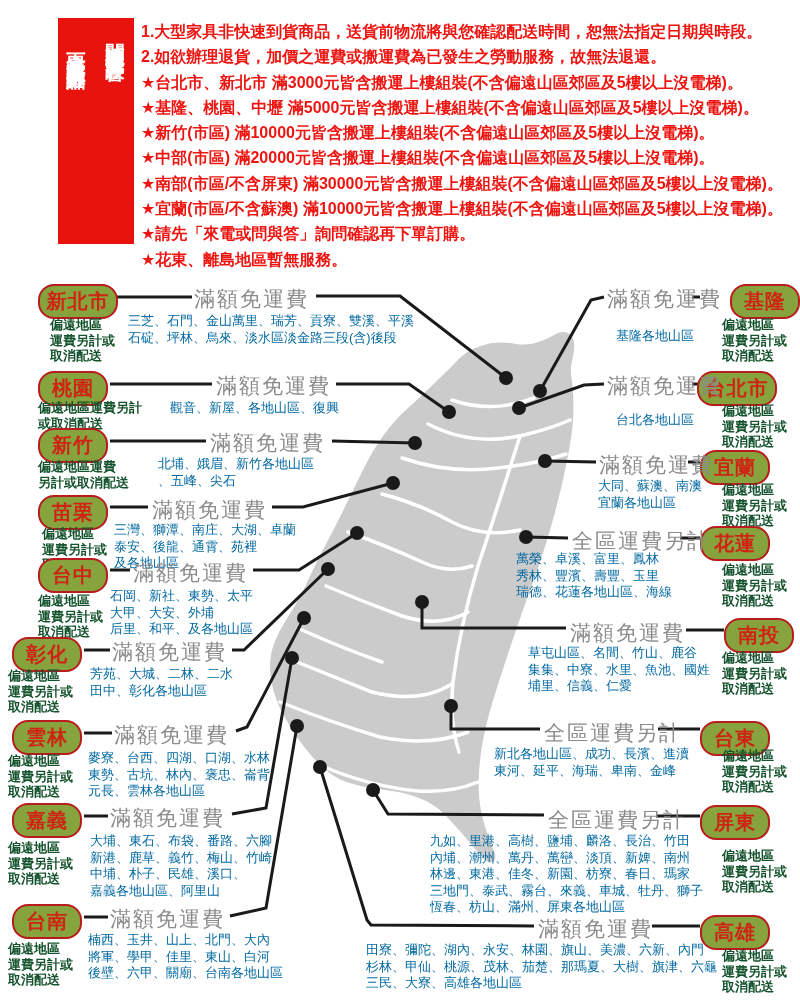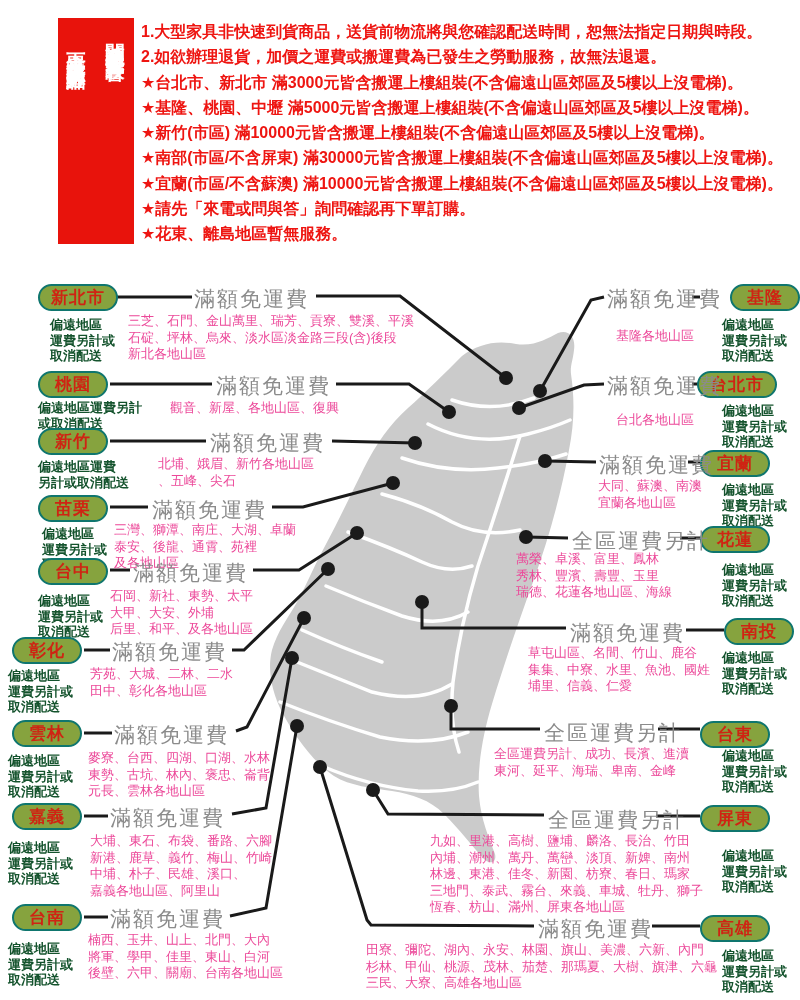--- a/index.html
+++ b/index.html
@@ -8,44 +8,45 @@
   
   #banner{position:absolute;left:58px;top:18px;width:76px;height:226px;background:#e8130c;}
   .banner-col{position:absolute;color:#fff;font-weight:bold;font-size:19px;
               writing-mode:vertical-rl;text-orientation:upright;letter-spacing:2px;line-height:1;}
   #banner-col-left{left:9px;top:20px;}
   #banner-col-right{right:9px;top:10px;}
   #notices{position:absolute;left:141px;top:19px;width:658px;color:#ee1511;
            font-size:16px;font-weight:bold;line-height:25.3px;}
   
   svg{position:absolute;left:0;top:0;}
-  .badge{position:absolute;height:27px;display:flex;align-items:center;justify-content:center;
-         background:#86a33e;border:2px solid #0f766e;border-radius:16px;box-sizing:border-box;
-         color:#cf2413;font-size:17px;font-weight:bold;letter-spacing:1px;z-index:3;}
+  .badge{position:absolute;height:35px;display:flex;align-items:center;justify-content:center;
+         background:#86a33e;border:2px solid #b91c1c;border-radius:16px;box-sizing:border-box;
+         color:#cf2413;font-size:20px;font-weight:bold;letter-spacing:1px;z-index:3;}
   .w2{width:70px;} .w3{width:80px;}
   .fee{position:absolute;color:#8b8b8b;font-size:21px;letter-spacing:2px;z-index:3;white-space:nowrap;}
   .note{position:absolute;color:#14532d;font-size:13px;font-weight:bold;line-height:15.5px;
         z-index:3;white-space:nowrap;}
-  .areas{position:absolute;color:#ec4899;font-size:13px;line-height:16.5px;z-index:3;white-space:nowrap;}
+  .areas{position:absolute;color:#0369a1;font-size:13px;line-height:16.5px;z-index:3;white-space:nowrap;}
 </style>
 </head>
 <body>
 
 <div id="page">
 
   <div id="banner">
     <div id="banner-col-left" class="banner-col">下單訂購前請務必詳細</div>
     <div id="banner-col-right" class="banner-col">閱讀避免造成雙方誤會</div>
   </div>
   <div id="notices">
     <div>1.大型家具非快速到貨商品，送貨前物流將與您確認配送時間，恕無法指定日期與時段。</div>
     <div>2.如欲辦理退貨，加價之運費或搬運費為已發生之勞動服務，故無法退還。</div>
     <div>★台北市、新北市 滿3000元皆含搬運上樓組裝(不含偏遠山區郊區及5樓以上沒電梯)。</div>
     <div>★基隆、桃園、中壢 滿5000元皆含搬運上樓組裝(不含偏遠山區郊區及5樓以上沒電梯)。</div>
     <div>★新竹(市區) 滿10000元皆含搬運上樓組裝(不含偏遠山區郊區及5樓以上沒電梯)。</div>
+    <div>★中部(市區) 滿20000元皆含搬運上樓組裝(不含偏遠山區郊區及5樓以上沒電梯)。</div>
     <div>★南部(市區/不含屏東) 滿30000元皆含搬運上樓組裝(不含偏遠山區郊區及5樓以上沒電梯)。</div>
     <div>★宜蘭(市區/不含蘇澳) 滿10000元皆含搬運上樓組裝(不含偏遠山區郊區及5樓以上沒電梯)。</div>
     <div>★請先「來電或問與答」詢問確認再下單訂購。</div>
     <div>★花東、離島地區暫無服務。</div>
   </div>
 
   <svg width="800" height="1000" viewBox="0 0 800 1000">
     <path fill="#cbcbcb" stroke="none" d="M462,356 C478,344 496,340 516,344 C534,347 548,338 558,333 C568,329 576,336 574,350
          C573,360 570,366 571,374 C575,402 574,424 569,450 C561,494 549,538 533,582
          C517,626 503,668 492,704 C483,734 477,766 479,796 C481,820 489,838 495,854
@@ -127,21 +128,20 @@
     <span class="badge w3" style="left:38px;top:284px">新北市</span>
     <span class="fee" style="left:194px;top:285px">滿額免運費</span>
     <div class="note" style="left:50px;top:317px">
       <div>偏遠地區</div>
         <div>運費另計或</div>
         <div>取消配送</div>
     </div>
     <div class="areas" style="left:128px;top:313px">
       <div>三芝、石門、金山萬里、瑞芳、貢寮、雙溪、平溪</div>
         <div>石碇、坪林、烏來、淡水區淡金路三段(含)後段</div>
-        <div>新北各地山區</div>
     </div>
   </div>
 
   <div>
     <span class="badge w2" style="left:730px;top:284px">基隆</span>
     <span class="fee" style="left:607px;top:285px">滿額免運費</span>
     <div class="note" style="left:722px;top:317px">
       <div>偏遠地區</div>
         <div>運費另計或</div>
         <div>取消配送</div>
@@ -294,21 +294,21 @@
 
   <div>
     <span class="badge w2" style="left:700px;top:721px">台東</span>
     <span class="fee" style="left:544px;top:719px">全區運費另計</span>
     <div class="note" style="left:722px;top:748px">
       <div>偏遠地區</div>
         <div>運費另計或</div>
         <div>取消配送</div>
     </div>
     <div class="areas" style="left:494px;top:746px">
-      <div>全區運費另計、成功、長濱、進瀆</div>
+      <div>新北各地山區、成功、長濱、進瀆</div>
         <div>東河、延平、海瑞、卑南、金峰</div>
     </div>
   </div>
 
   <div>
     <span class="badge w2" style="left:12px;top:803px">嘉義</span>
     <span class="fee" style="left:110px;top:804px">滿額免運費</span>
     <div class="note" style="left:8px;top:840px">
       <div>偏遠地區</div>
         <div>運費另計或</div>

